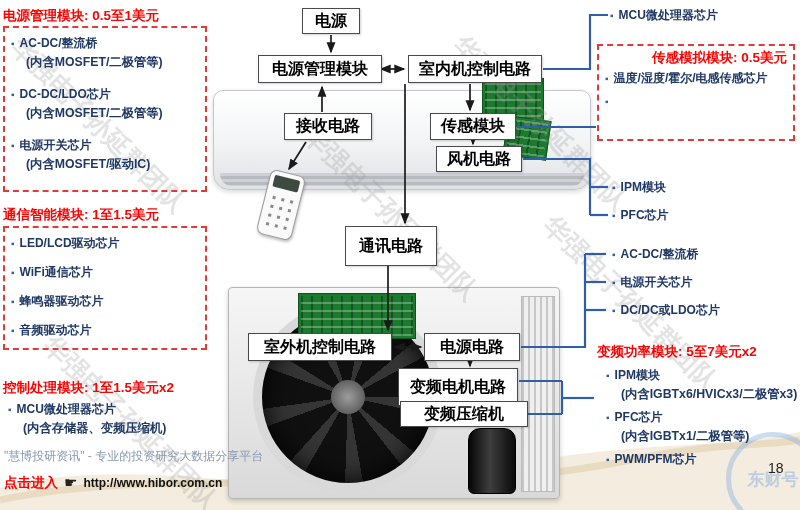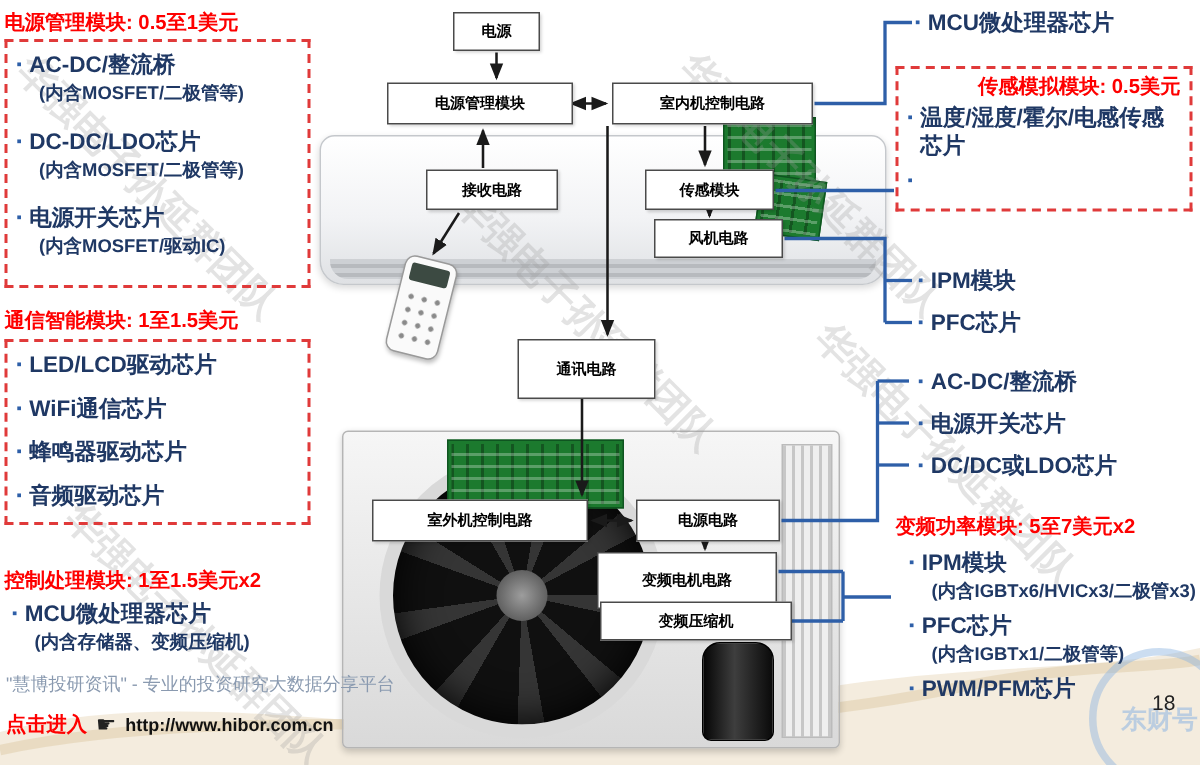--- a/index.html
+++ b/index.html
@@ -13,27 +13,27 @@
   
   .wm { position:absolute; color:rgba(155,155,155,.28); font-size:26px; font-weight:bold;
         transform:rotate(45deg); transform-origin:left top; white-space:nowrap; z-index:2;
         pointer-events:none; }
 
   
   .red-title { color:#fe0000; font-weight:bold; font-size:13.5px; white-space:nowrap; }
   .dash-box  { border:2px dashed #e03a3a; background:transparent; }
   .item  { display:flex; align-items:flex-start; gap:5px; }
   .bullet{ color:#2e5fa8; font-size:10px; line-height:19px; }
-  .ilabel{ color:#1f3864; font-weight:bold; font-size:15px; line-height:19px; }
+  .ilabel{ color:#1f3864; font-weight:bold; font-size:12px; line-height:19px; }
   .isub  { color:#1f3864; font-weight:bold; font-size:12.3px; line-height:18px; padding-left:15px; }
 
   
   .flow-box { position:absolute; z-index:4; background:#ffffff; border:1.6px solid #4a4a4a;
               display:flex; align-items:center; justify-content:center;
-              font-size:10px; font-weight:bold; color:#000;
+              font-size:16px; font-weight:bold; color:#000;
               box-shadow:1px 1px 2px rgba(0,0,0,.18); white-space:nowrap; }
 
   
   .indoor { background:linear-gradient(180deg,#ffffff 0%,#f2f3f5 55%,#dfe1e4 100%);
             border:1px solid #c5c8cc; border-radius:10px 10px 16px 16px;
             box-shadow:0 2px 5px rgba(0,0,0,.15); z-index:1; }
   .indoor-vent { position:absolute; left:6px; right:6px; bottom:3px; height:13px; border-radius:0 0 12px 12px;
             background:repeating-linear-gradient(180deg,#cdd0d4 0 3px,#b7babe 3px 6px); }
   .outdoor { background:linear-gradient(180deg,#f6f6f6,#d9d9d9); border:1px solid #b5b5b5;
             border-radius:4px; box-shadow:0 2px 5px rgba(0,0,0,.2); z-index:1; }

